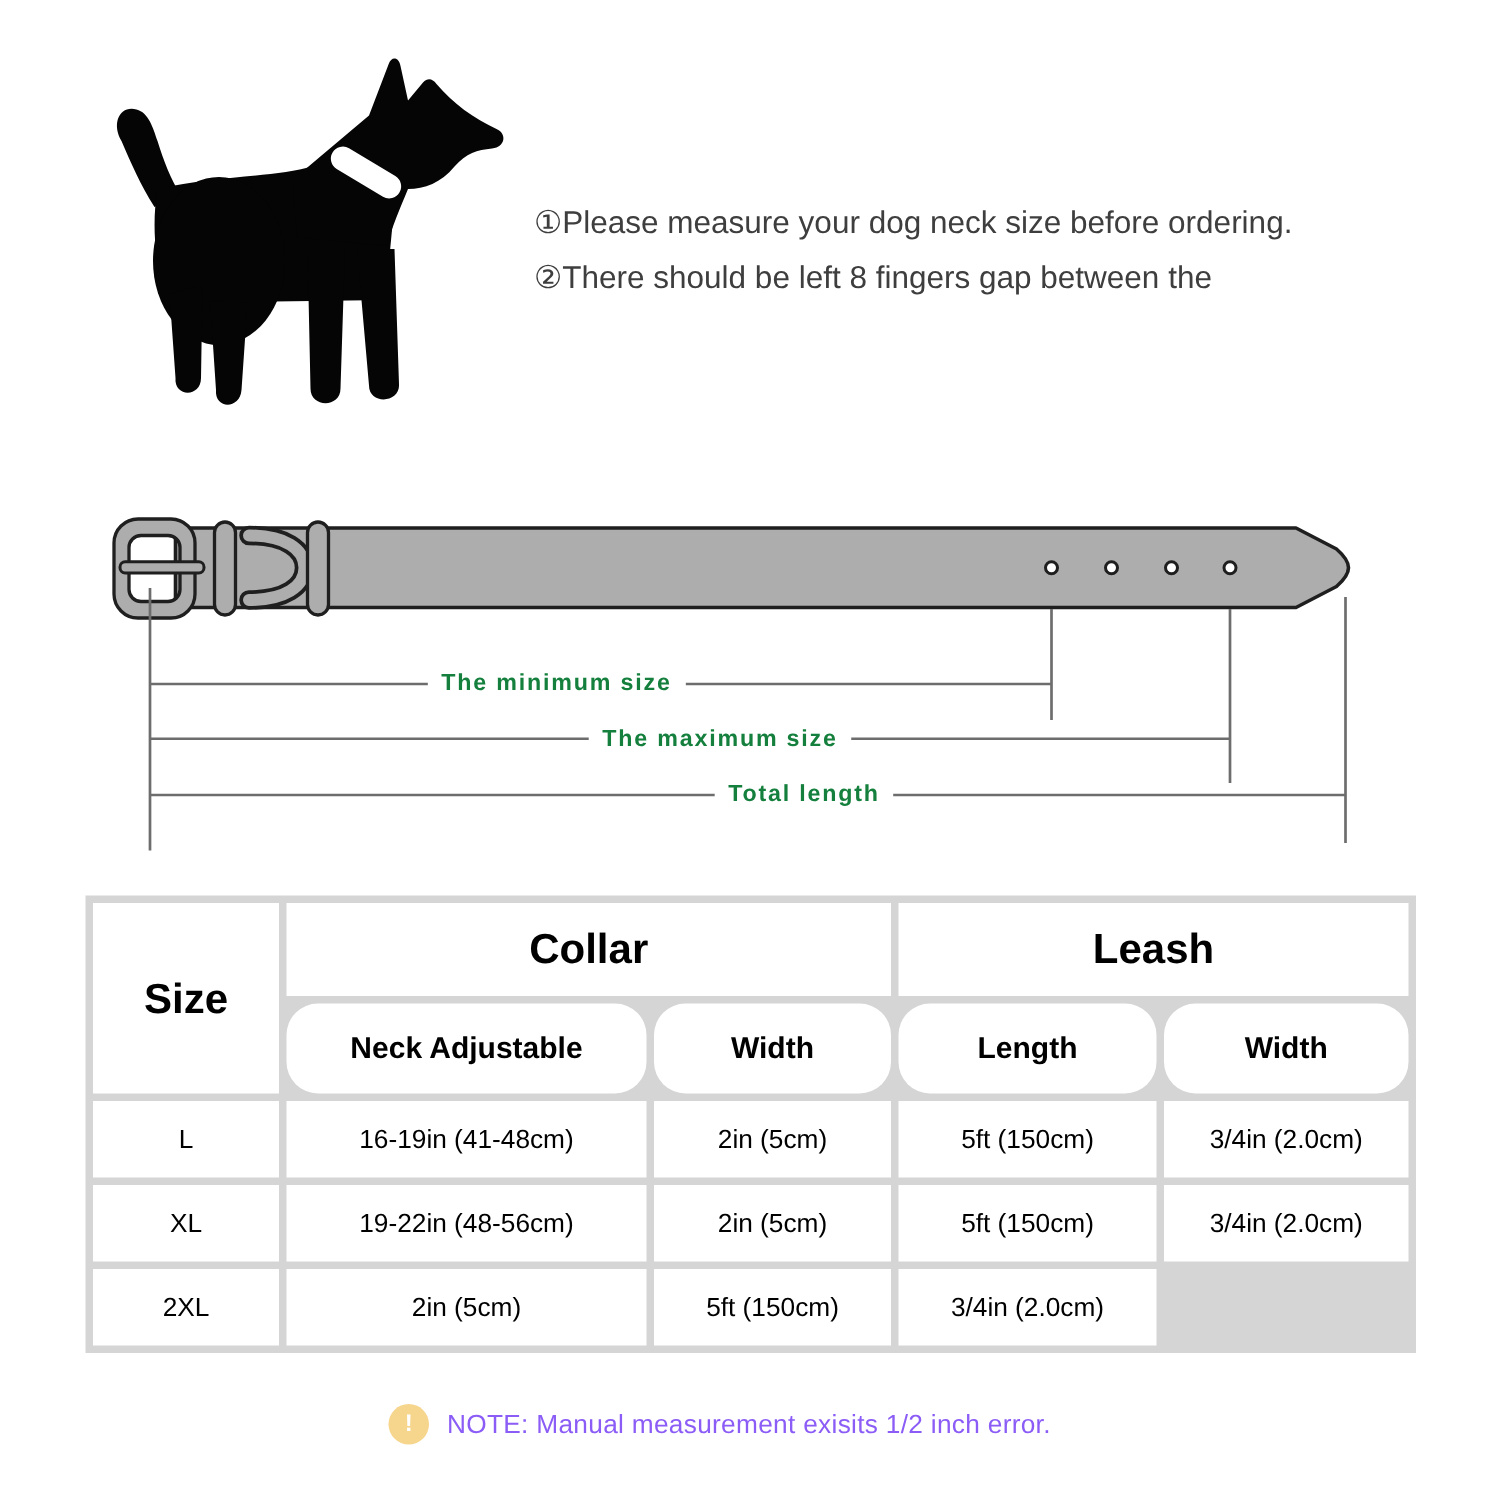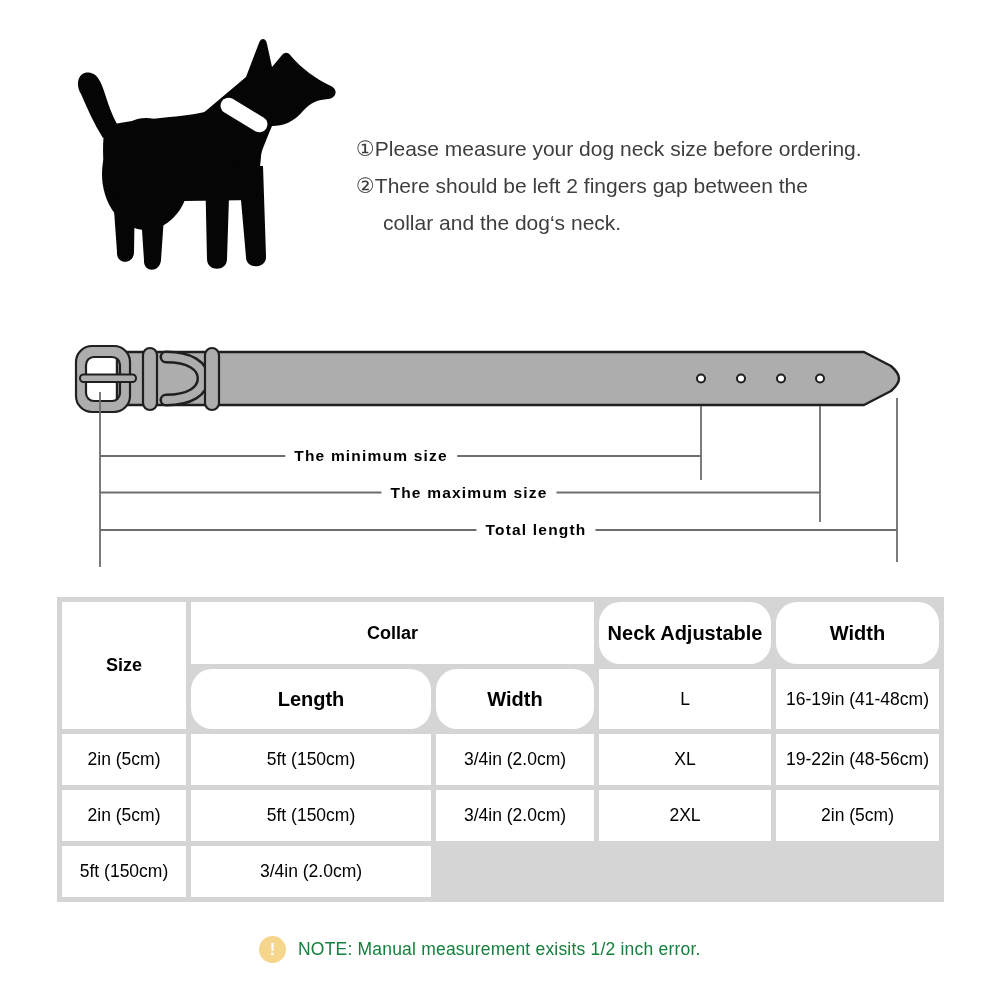--- a/index.html
+++ b/index.html
@@ -11,44 +11,44 @@
   
   #instructions{left:356px;top:130px;width:580px;color:#3e3e3e;font-size:21px;line-height:37px;}
   .instr-line{white-space:nowrap;}
   .instr-indent{padding-left:27px;}
   
   svg.layer{position:absolute;left:0;top:0;pointer-events:none;}
   
   .mlabel{
     position:absolute;transform:translate(-50%,-50%);
     background:#fff;padding:0 9px;white-space:nowrap;
-    font-size:15.5px;font-weight:700;letter-spacing:1.2px;color:#000000;
+    font-size:15.5px;font-weight:700;letter-spacing:1.2px;color:#15803d;
   }
   
   #size-table{
     left:57px;top:597px;width:887px;height:305px;box-sizing:border-box;
     background:#d5d5d5;padding:5px;display:grid;gap:5px;
     grid-template-columns:124px 240px 158px 172px 163px;
     grid-template-rows:62px 60px 51px 51px 51px;
   }
   .cell{background:#fff;display:flex;align-items:center;justify-content:center;color:#000;}
-  .hd{font-weight:700;font-size:18px;}
+  .hd{font-weight:700;font-size:28px;}
   .sub{font-weight:700;font-size:20px;border-radius:21px;}
   .dat{font-weight:400;font-size:17.5px;}
   .c-size{grid-row:1/3;grid-column:1;}
   .c-collar{grid-row:1;grid-column:2/4;}
   .c-leash{grid-row:1;grid-column:4/6;}
   
   #note{left:259px;top:936px;display:flex;align-items:center;gap:12px;}
   #note-icon{
     width:27px;height:27px;border-radius:50%;background:#f6d58c;
     display:flex;align-items:center;justify-content:center;
     color:#fff;font-weight:700;font-size:16px;flex:0 0 auto;
   }
-  #note-text{color:#15803d;font-size:17.5px;letter-spacing:.2px;white-space:nowrap;}
+  #note-text{color:#8b5cf6;font-size:17.5px;letter-spacing:.2px;white-space:nowrap;}
 </style>
 </head>
 <body>
 
 <div id="canvas">
 
   <svg class="layer" style="left:50px;top:28px;" width="300" height="270" viewBox="0 0 300 270" aria-hidden="true">
     <g fill="#050505">
 
       <path d="M31,66 C24,54 30,42 41,45 C49,47 52,57 55,66 C59,79 64,92 70,101 L53,110 C44,96 37,80 31,66 Z"></path>
@@ -64,22 +64,21 @@
       <path d="M188,138 L213,138 L216,228 C217,241 196,242 196,229 Z"></path>
 
       <path d="M145,92 L196,49 L209,15 C211,9 216,10 217,16 L222,39 L232,27 C235,24 238,24 241,28 C252,41 266,51 281,58 C288,61 287,70 278,71 C268,72 261,74 253,83 C244,94 233,98 222,98 C217,110 211,124 208,136 L148,130 Z"></path>
     </g>
 
     <rect x="-26" y="-8" width="52" height="16" rx="8" fill="#ffffff" transform="translate(194,87) rotate(31)"></rect>
   </svg>
 
   <div id="instructions" class="abs">
     <div class="instr-line"><span>①</span><span>Please measure your dog neck size before ordering.</span></div>
-    <div class="instr-line"><span>②</span><span>There should be left 2 fingers gap between the</span></div>
-    <div class="instr-line instr-indent"><span>collar and the dog‘s neck.</span></div>
+    <div class="instr-line"><span>②</span><span>There should be left 8 fingers gap between the</span></div>
   </div>
 
   <svg class="layer" width="1000" height="1000" viewBox="0 0 1000 1000" aria-hidden="true">
     <g>
 
       <path d="M117,352 H864 L891,366 Q899,373 899,378.5 Q899,384 891,391 L864,405 H117 Z" fill="#adadad" stroke="#1f1f1f" stroke-width="2.4" stroke-linejoin="round"></path>
 
       <g fill="#ffffff" stroke="#1f1f1f" stroke-width="2">
         <circle cx="701" cy="378.5" r="4"></circle>
         <circle cx="741" cy="378.5" r="4"></circle>
@@ -106,26 +105,27 @@
       <path d="M100,456 H701"></path>
         <path d="M701,406 V480"></path>
       <path d="M100,492.5 H820"></path>
         <path d="M820,406 V522"></path>
       <path d="M100,530 H897"></path>
         <path d="M897,398 V562"></path>
     </g>
   </svg>
 
   <div class="mlabel" style="left:371px;top:456px;">The minimum size</div>
-  <div class="mlabel" style="left:469px;top:493px;">The maximum size</div>
+  <div class="mlabel" style="left:480px;top:493px;">The maximum size</div>
   <div class="mlabel" style="left:536px;top:530px;">Total length</div>
 
   <div id="size-table" class="abs">
     <div class="cell hd c-size">Size</div>
     <div class="cell hd c-collar">Collar</div>
+    <div class="cell hd c-leash">Leash</div>
     <div class="cell sub">Neck Adjustable</div>
     <div class="cell sub">Width</div>
     <div class="cell sub">Length</div>
     <div class="cell sub">Width</div>
 
     <div class="cell dat">L</div>
     <div class="cell dat">16-19in (41-48cm)</div>
     <div class="cell dat">2in (5cm)</div>
     <div class="cell dat">5ft (150cm)</div>
     <div class="cell dat">3/4in (2.0cm)</div>

